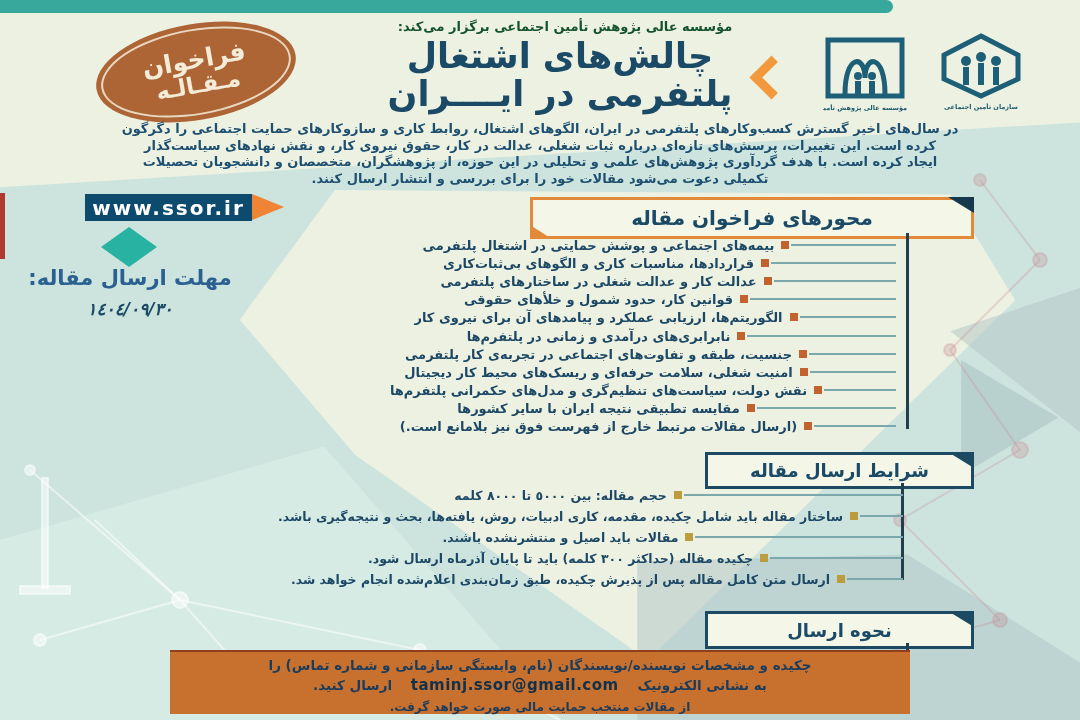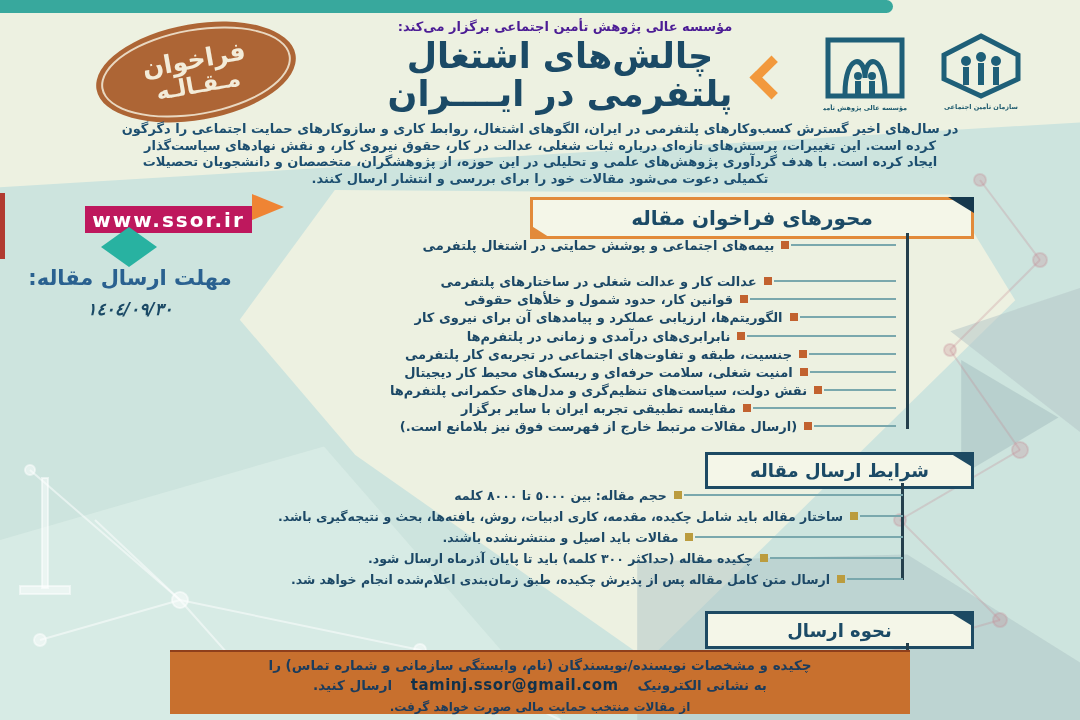--- a/index.html
+++ b/index.html
@@ -31,34 +31,34 @@
   .stamp { left:95px; top:24px; width:202px; height:96px; transform:rotate(-10deg);
     background:#ad6535; border-radius:50%;
     display:flex; align-items:center; justify-content:center; }
   .stamp-inner { width:calc(100% - 14px); height:calc(100% - 14px);
     border:2px solid rgba(243,236,217,.85); border-radius:50%;
     display:flex; flex-direction:column; align-items:center; justify-content:center; }
   .stamp-line { color:#f3ecd9; font-weight:bold; font-size:25px; line-height:1.05; direction:rtl; }
   .stamp-line.l2 { font-size:23px; }
 
   .presenter { left:330px; top:19px; width:470px; text-align:center;
-    color:#4c1d95; font-size:13px; font-weight:bold; direction:rtl; }
+    color:#14532d; font-size:13px; font-weight:bold; direction:rtl; }
   .title-block { left:370px; top:38px; width:380px; text-align:center; direction:rtl; }
   .title-line { color:#1b4a66; font-weight:bold; font-size:35px; line-height:1.08; white-space:nowrap; }
   .title-chevron { left:756px; top:62px; width:22px; height:22px;
     border-left:9px solid #f2993d; border-bottom:9px solid #f2993d; transform:rotate(45deg); }
 
   .logo-box { color:#1e5f78; }
   .logo-caption { text-align:center; color:#1d5a6e; font-size:6.5px; font-weight:bold;
     direction:rtl; white-space:nowrap; overflow:hidden; }
 
   .intro { left:55px; top:121px; width:970px; text-align:center; direction:rtl;
     color:#1d4f70; font-size:13px; font-weight:bold; line-height:16.6px; }
 
-  .www-banner { left:85px; top:206px; width:167px; height:27px; background:#be185d;
+  .www-banner { left:85px; top:194px; width:167px; height:27px; background:#0c4a6e;
     display:flex; align-items:center; justify-content:center; cursor:pointer; }
   .www-text { color:#ffffff; font-weight:bold; font-size:20px; letter-spacing:2px; }
   .www-arrow { left:252px; top:194px; width:0; height:0;
     border-top:13.5px solid transparent; border-bottom:13.5px solid transparent;
     border-left:32px solid #ef8434; }
   .diamond { left:101px; top:227px; width:56px; height:40px; background:#28b2a1;
     clip-path: polygon(50% 0, 100% 50%, 50% 100%, 0 50%); }
   .deadline-label { left:12px; top:266px; width:236px; text-align:center; direction:rtl;
     color:#2a6190; font-size:21px; font-weight:bold; }
   .deadline-date { left:12px; top:299px; width:236px; text-align:center; direction:rtl;
@@ -211,20 +211,26 @@
     <span class="hdr-text">محورهای فراخوان مقاله</span>
   </div>
   <div class="abs spine spine-topics"></div>
 
   <div class="item-row topic-row" style="top:236px">
     <span class="i-spacer"></span>
       <span class="i-text">بیمه‌های اجتماعی و پوشش حمایتی در اشتغال پلتفرمی</span>
       <span class="i-bullet"></span>
       <span class="i-line"></span>
   </div>
+  <div class="item-row topic-row" style="top:254px">
+    <span class="i-spacer"></span>
+      <span class="i-text">قراردادها، مناسبات کاری و الگوهای بی‌ثبات‌کاری</span>
+      <span class="i-bullet"></span>
+      <span class="i-line"></span>
+  </div>
   <div class="item-row topic-row" style="top:272px">
     <span class="i-spacer"></span>
       <span class="i-text">عدالت کار و عدالت شغلی در ساختارهای پلتفرمی</span>
       <span class="i-bullet"></span>
       <span class="i-line"></span>
   </div>
   <div class="item-row topic-row" style="top:290px">
     <span class="i-spacer"></span>
       <span class="i-text">قوانین کار، حدود شمول و خلأهای حقوقی</span>
       <span class="i-bullet"></span>
@@ -255,21 +261,21 @@
       <span class="i-line"></span>
   </div>
   <div class="item-row topic-row" style="top:381px">
     <span class="i-spacer"></span>
       <span class="i-text">نقش دولت، سیاست‌های تنظیم‌گری و مدل‌های حکمرانی پلتفرم‌ها</span>
       <span class="i-bullet"></span>
       <span class="i-line"></span>
   </div>
   <div class="item-row topic-row" style="top:399px">
     <span class="i-spacer"></span>
-      <span class="i-text">مقایسه تطبیقی تجربه ایران با سایر برگزار</span>
+      <span class="i-text">مقایسه تطبیقی نتیجه ایران با سایر کشورها</span>
       <span class="i-bullet"></span>
       <span class="i-line"></span>
   </div>
   <div class="item-row topic-row" style="top:417px">
     <span class="i-spacer"></span>
       <span class="i-text">(ارسال مقالات مرتبط خارج از فهرست فوق نیز بلامانع است.)</span>
       <span class="i-bullet"></span>
       <span class="i-line"></span>
   </div>
 

